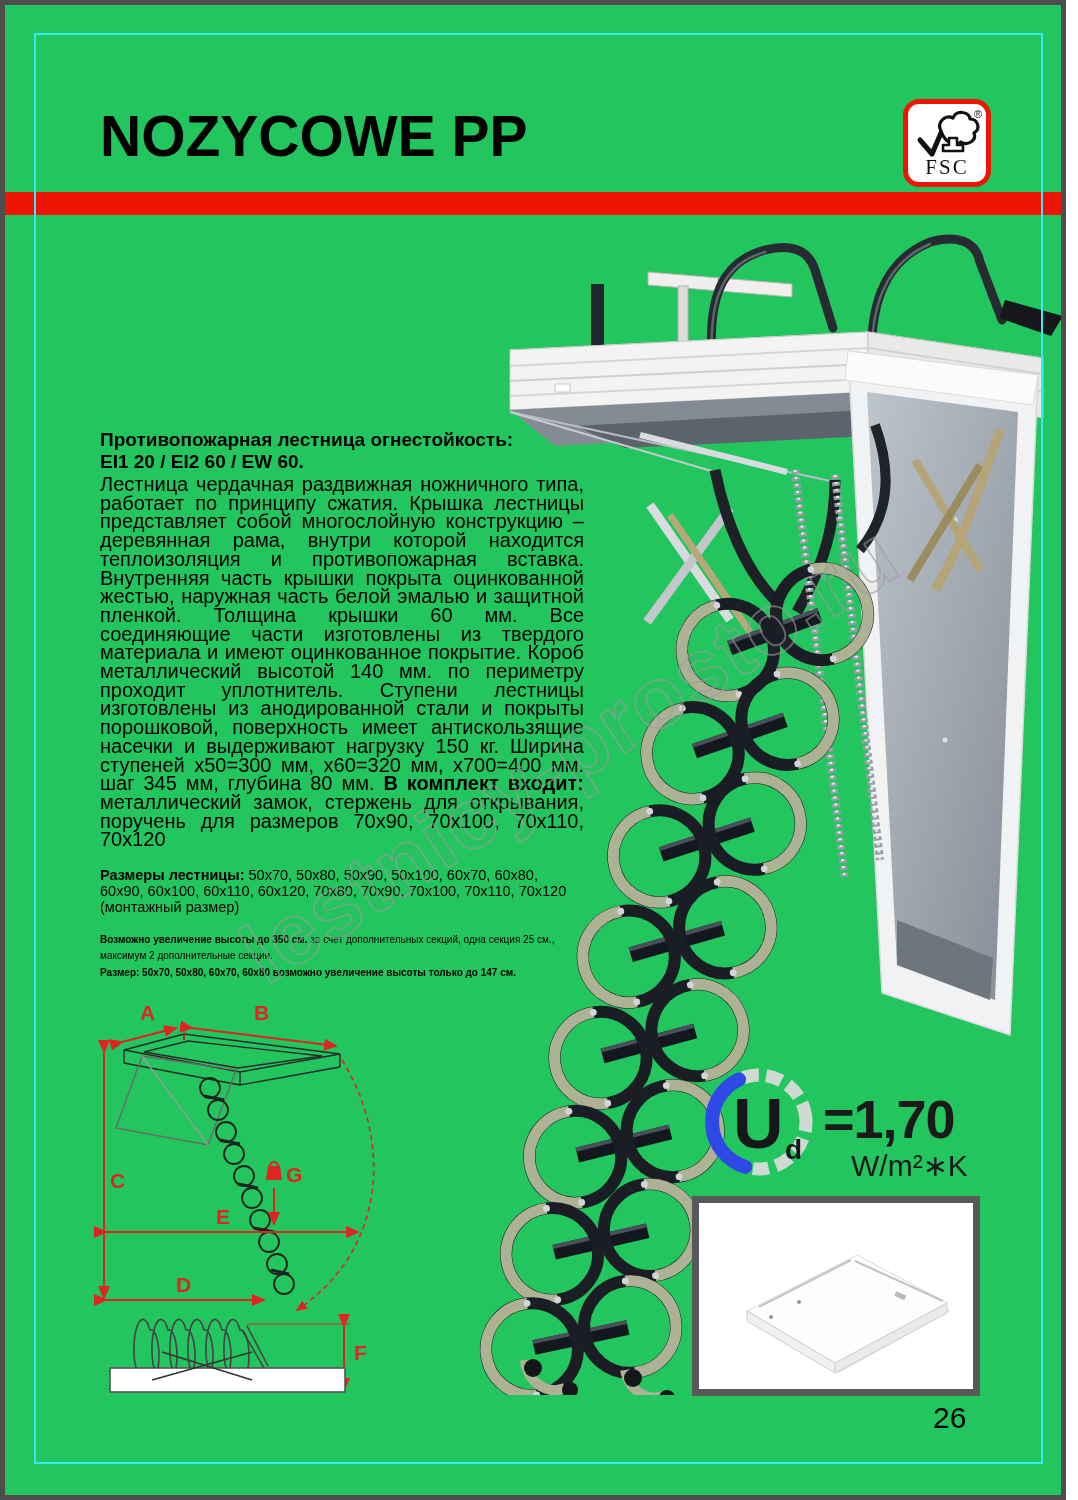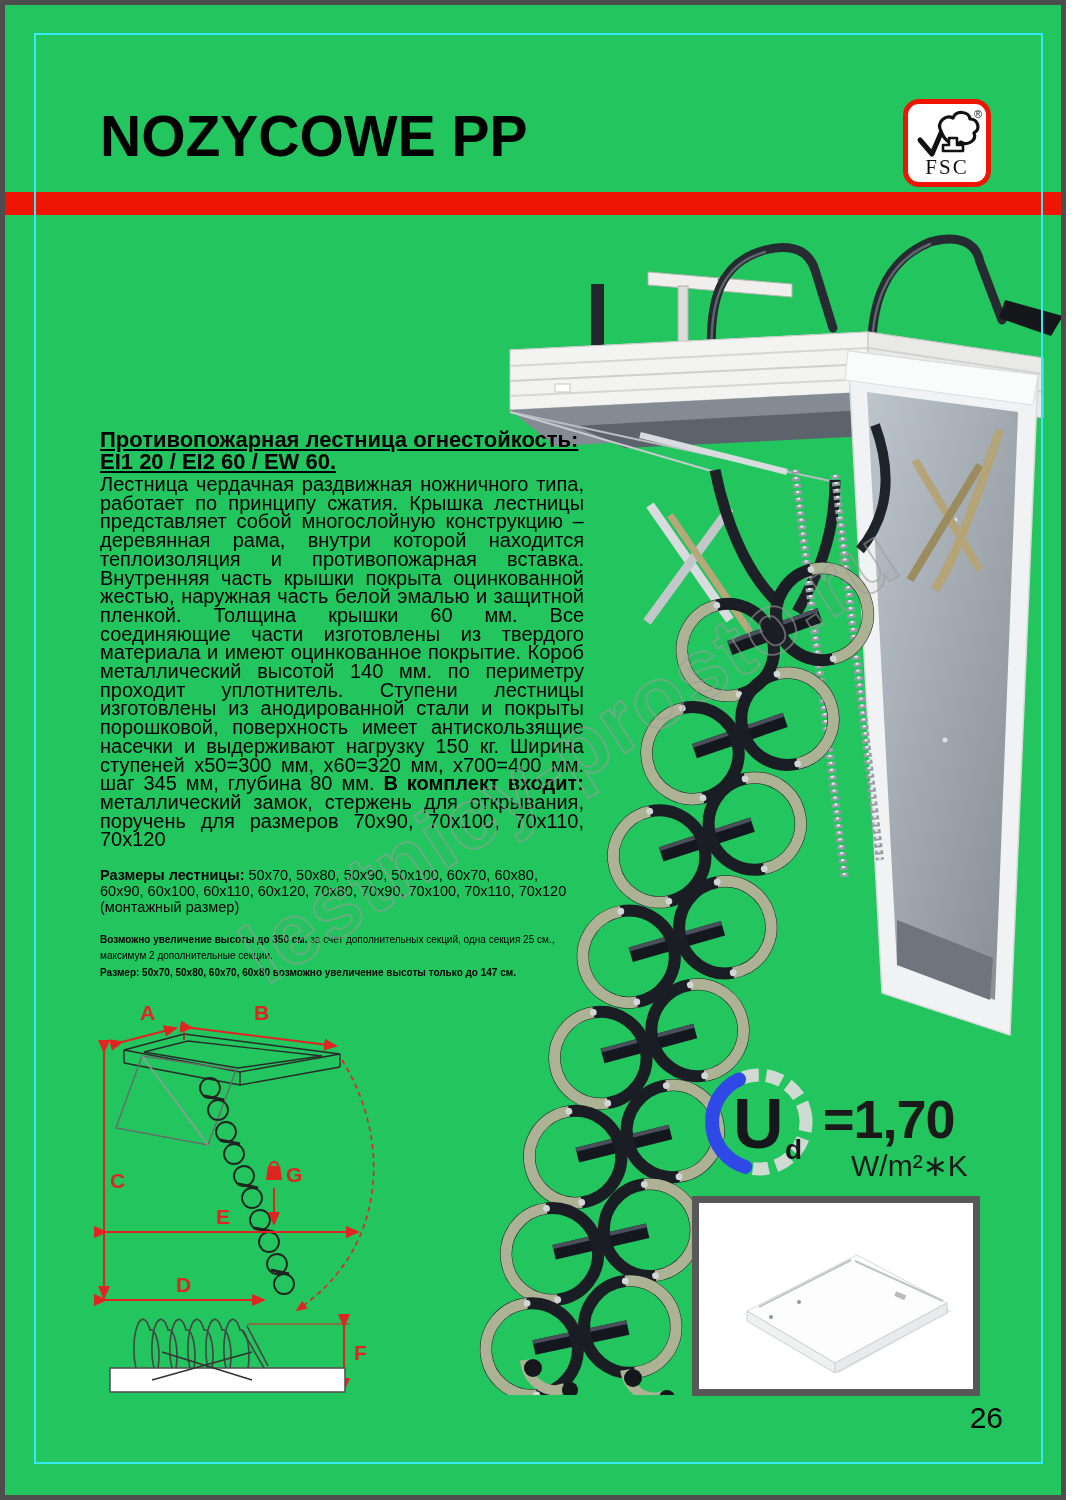--- a/index.html
+++ b/index.html
@@ -7,32 +7,32 @@
         border:5px solid #4d4d4d;box-sizing:border-box;overflow:hidden;
         font-family:"Liberation Sans",sans-serif;color:#000;}
   .cyan-border{position:absolute;left:29px;top:28px;width:1005px;height:1427px;
         border:2px solid #35e9f5;z-index:12;pointer-events:none;}
   .title{position:absolute;left:95px;top:98px;font-size:57px;font-weight:bold;
         letter-spacing:0;z-index:13;margin:0;}
   .red-stripe{position:absolute;left:0;right:0;top:187px;height:23px;z-index:11;}
   .fsc{position:absolute;left:898px;top:94px;width:88px;height:88px;z-index:13;
         border:5px solid #ee1505;border-radius:16px;background:#fff;box-sizing:border-box;}
   .text-col{position:absolute;left:95px;top:424px;width:484px;z-index:5;}
-  .head{font-size:22px;font-weight:bold;line-height:22px;margin:0 0 2px 0;text-decoration:underline;}
+  .head{font-size:19px;font-weight:bold;line-height:22px;margin:0 0 2px 0;}
   .body-par{font-size:20px;line-height:18.7px;text-align:justify;margin:0;}
   .sizes-par{font-size:14.5px;line-height:16px;margin:18px 0 0 0;}
   .height-par{font-size:15px;line-height:16px;margin:14px 0 0 0;}
   .ext-par{font-size:10px;line-height:16.4px;margin:17px 0 0 0;text-align:left;}
   .dims-line{font-size:23px;line-height:26px;margin:16px 0 0 0;font-weight:normal;}
   .photo{position:absolute;left:410px;top:215px;width:660px;height:1175px;z-index:1;}
   .diagram{position:absolute;left:87px;top:995px;width:295px;height:425px;z-index:2;}
   .badge{position:absolute;left:690px;top:1047px;width:272px;height:140px;z-index:2;}
   .frame-img{position:absolute;left:687px;top:1191px;width:274px;height:186px;
         border:7px solid #585858;background:#fff;z-index:2;}
-  .page-num{position:absolute;left:928px;top:1396px;width:70px;text-align:right;
+  .page-num{position:absolute;left:928px;top:1396px;width:70px;text-align:left;
         font-size:30px;z-index:13;}
   .watermark{position:absolute;left:165px;top:447px;width:810px;height:620px;
         z-index:8;pointer-events:none;}
   b{font-weight:bold;}
 </style>
 </head>
 <body>
 
 <div class="page">
 

